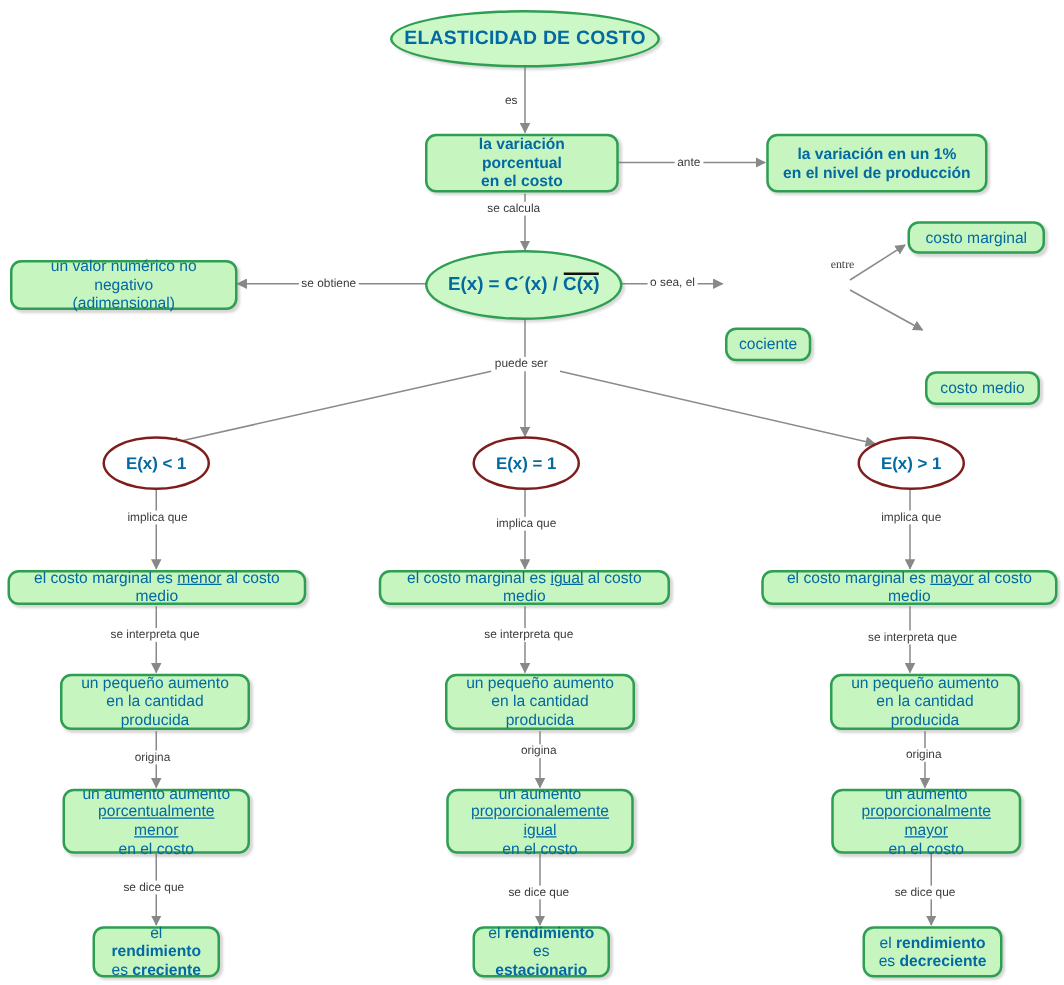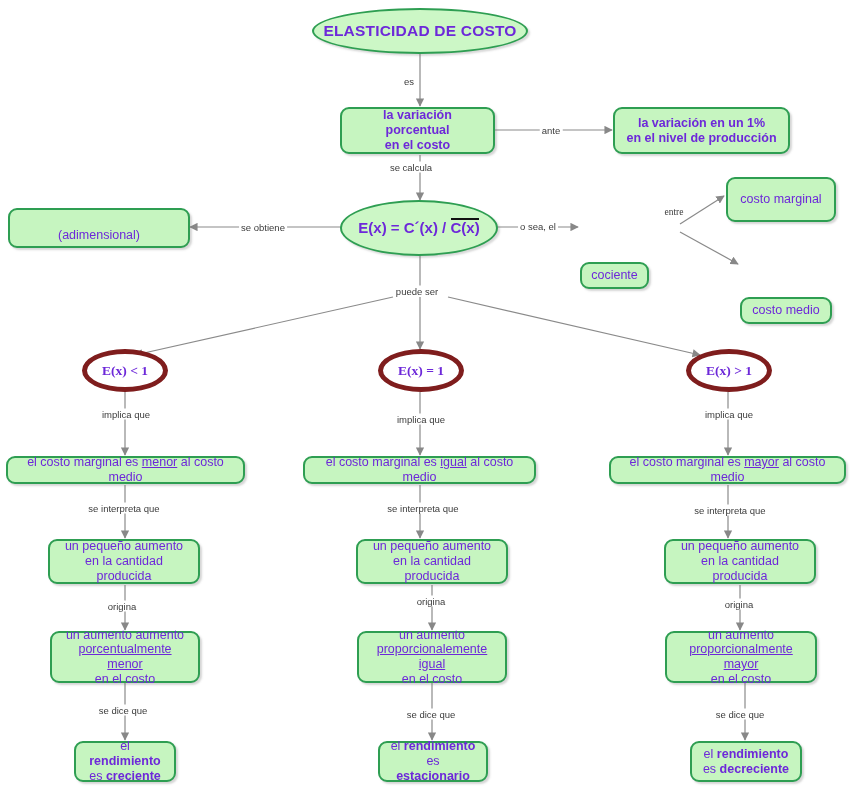--- a/index.html
+++ b/index.html
@@ -28,43 +28,42 @@
   }
 
   
   .node {
     position: absolute;
     box-sizing: border-box;
     display: flex;
     align-items: center;
     justify-content: center;
     text-align: center;
-    color: #6d28d9;
+    color: #0369a1;
     line-height: 1.18;
     z-index: 3;
   }
   .box {
     background: #c6f5c0;
     border: 2px solid #2e9e52;
     border-radius: 9px;
     box-shadow: 2px 2px 2px rgba(120,120,120,0.30);
     font-size: 12.5px;
     padding: 3px 8px;
   }
   .ellipse {
     border-radius: 50%;
     background: #ccf7c6;
     border: 2px solid #2e9e52;
     box-shadow: 2px 2px 2px rgba(120,120,120,0.28);
   }
   .ellipse-plain {
     border-radius: 50%;
     background: #ffffff;
-    border: 5px solid #7f1d1d;
-    font-family: Liberation Serif, serif;
+    border: 2px solid #7f1d1d;
   }
   .big-title {
     font-size: 15.5px;
     font-weight: bold;
     letter-spacing: 0.2px;
   }
   .formula {
     font-size: 15px;
     font-weight: bold;
     white-space: nowrap;
@@ -171,30 +170,30 @@
       <span style="font-weight:bold">en el nivel de producción</span>
     </span>
   </div>
 
   <div class="node ellipse formula" style="left:340px; top:200px; width:158px; height:56px;">
     <span><span>E(x) = C´(x) / </span><span class="ovl">C(x)</span></span>
   </div>
 
   <div class="node box" style="left:8px; top:208px; width:182px; height:40px;">
     <span>
-      <br>
+      <span>un valor numérico no negativo</span><br>
       <span>(adimensional)</span>
     </span>
   </div>
 
   <div class="node box" style="left:580px; top:214px; width:69px; height:27px;margin-top:48px;">
     <span>cociente</span>
   </div>
 
-  <div class="node box" style="left:726px; top:177px; width:110px; height:45px;">
+  <div class="node box" style="left:726px; top:177px; width:110px; height:26px;">
     <span>costo marginal</span>
   </div>
 
   <div class="node box" style="left:740px; top:259px; width:92px; height:27px;margin-top:38px;">
     <span>costo medio</span>
   </div>
 
   <div class="node ellipse-plain cond" style="left:82px; top:349px; width:86px; height:43px;">
     <span>E(x) &lt; 1</span>
   </div>

